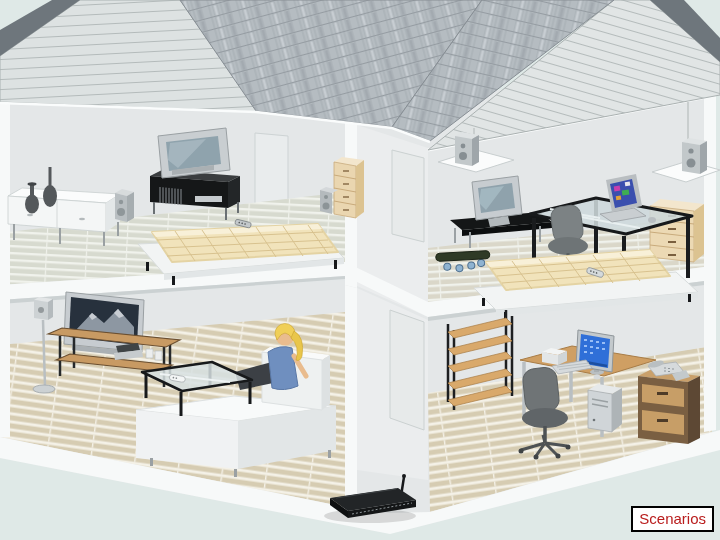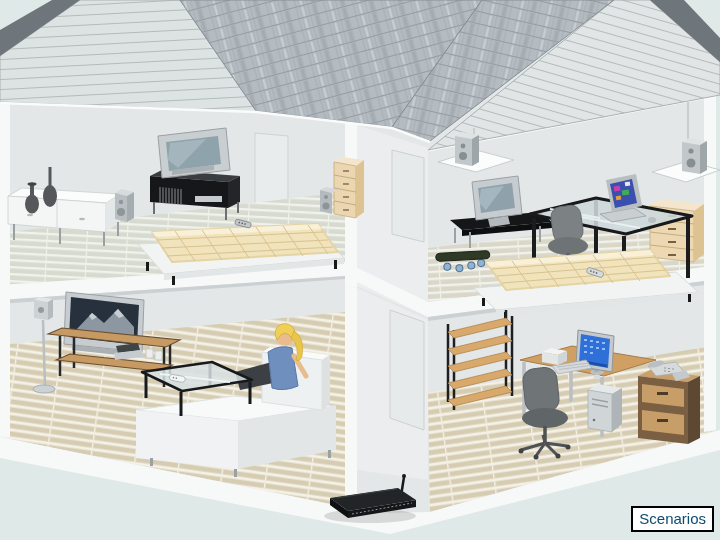--- a/index.html
+++ b/index.html
@@ -11,21 +11,21 @@
     --c-screen-blue:#2f6fd8; --c-tv-screen-dark:#27313d; --c-shirt-blue:#6f8fbf; --c-hair-blonde:#f0cf57;
     --c-skin:#e9bc8e; --c-caption-bg:#ffffff; --c-caption-border:#000000;
   }
   html,body{margin:0;padding:0;background:#fff;}
   .stage{position:relative;width:720px;height:540px;overflow:hidden;font-family:"Liberation Sans",sans-serif;}
   .stage svg{display:block;}
   .c-bg{fill:var(--c-background)} .c-wall{fill:var(--c-wall)} .c-wallsh{fill:var(--c-wall-shaded)}
   .c-slab{fill:var(--c-slab)} .c-rdark{fill:var(--c-roof-edge-dark)}
   .c-wood{fill:var(--c-wood)} .c-matt{fill:var(--c-mattress)} .c-black{fill:var(--c-furniture-black)}
   .caption{position:absolute;right:6px;bottom:8px;background:var(--c-caption-bg);
-    border:2px solid var(--c-caption-border);padding:1px 6px 2px 6px;font-size:15px;line-height:19px;color:#0c4a6e;}
+    border:2px solid var(--c-caption-border);padding:1px 6px 2px 6px;font-size:15px;line-height:19px;color:#b91c1c;}
 </style>
 </head>
 <body>
 
 <div class="stage">
 <svg width="720" height="540" viewBox="0 0 720 540">
   <defs>
     <pattern id="pShingleA" width="28" height="12" patternUnits="userSpaceOnUse" patternTransform="rotate(-15)">
       <rect width="28" height="12" style="fill:var(--c-roof-shingle)"></rect>
       <path d="M4,0V11 M8,0V11 M12,0V11 M16,0V11 M20,0V11 M24,0V11" stroke="#a2a9ae" stroke-width="0.8"></path>

